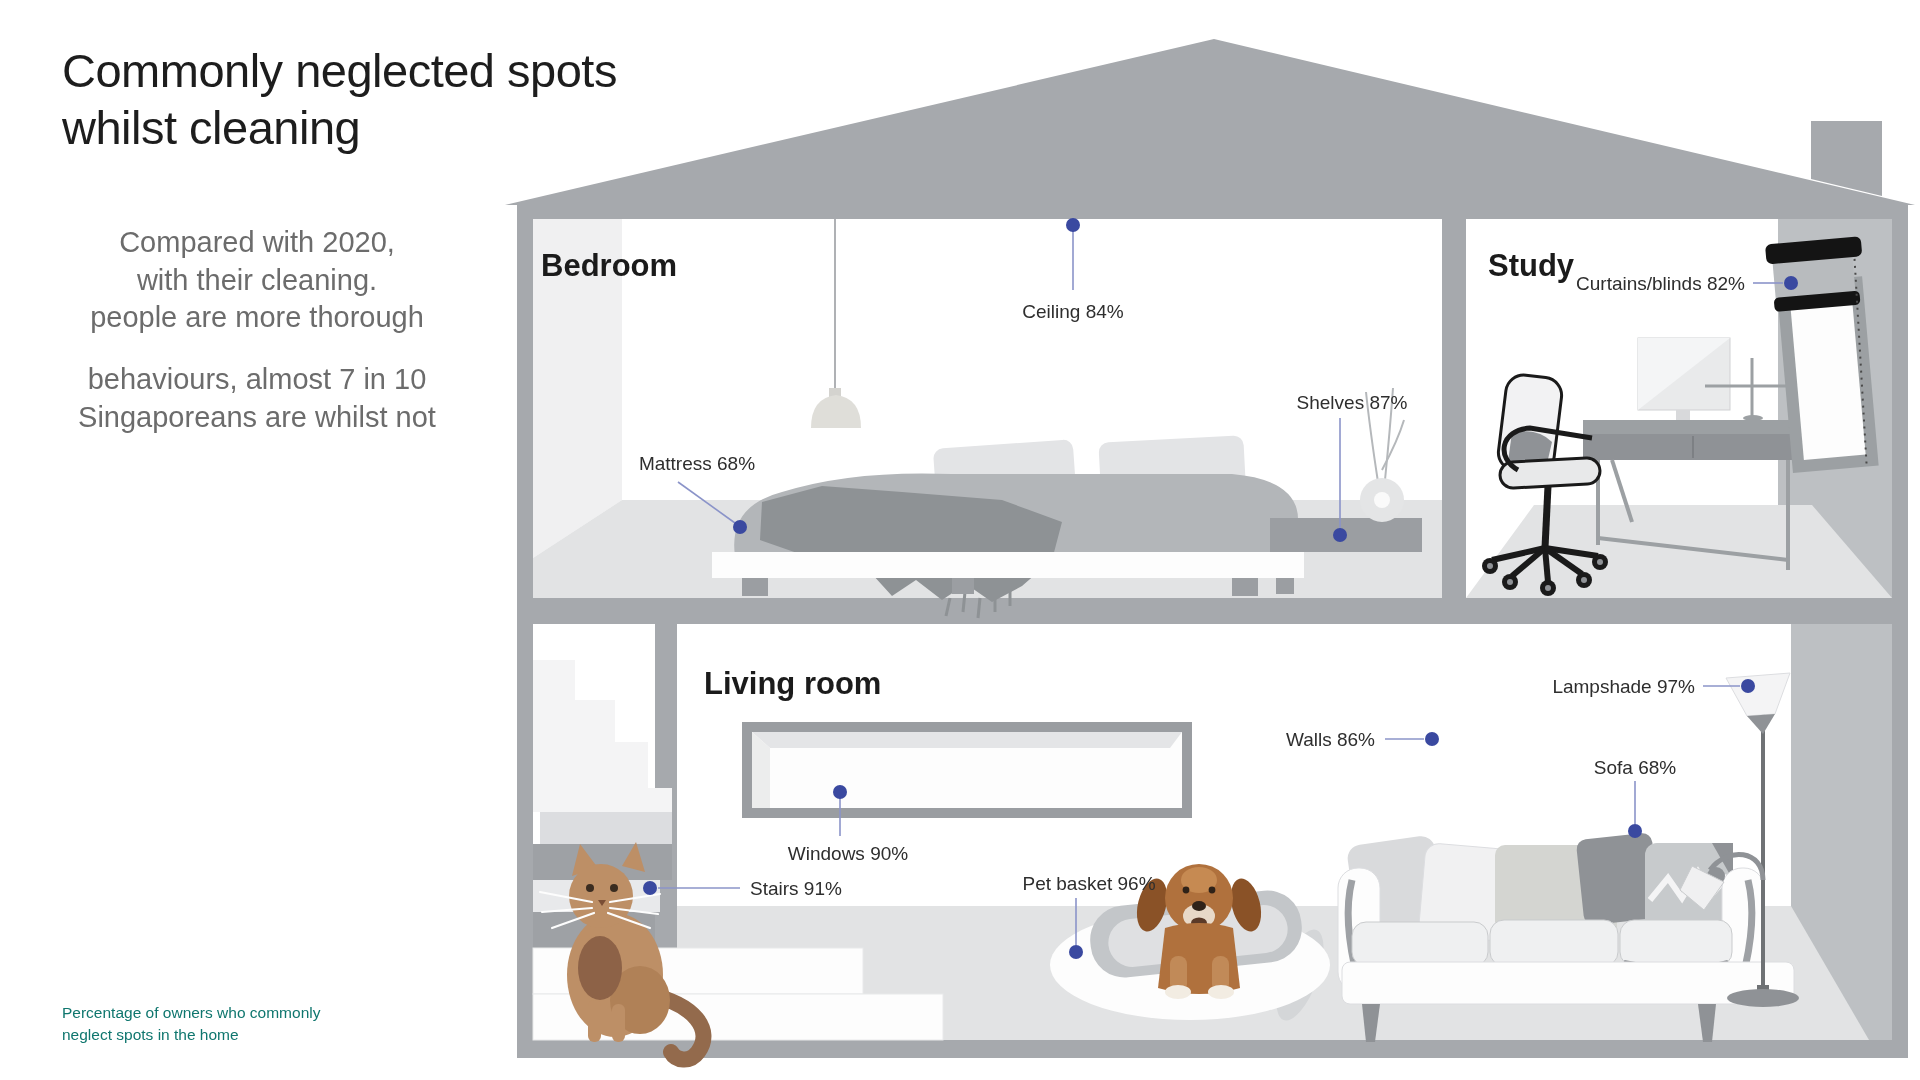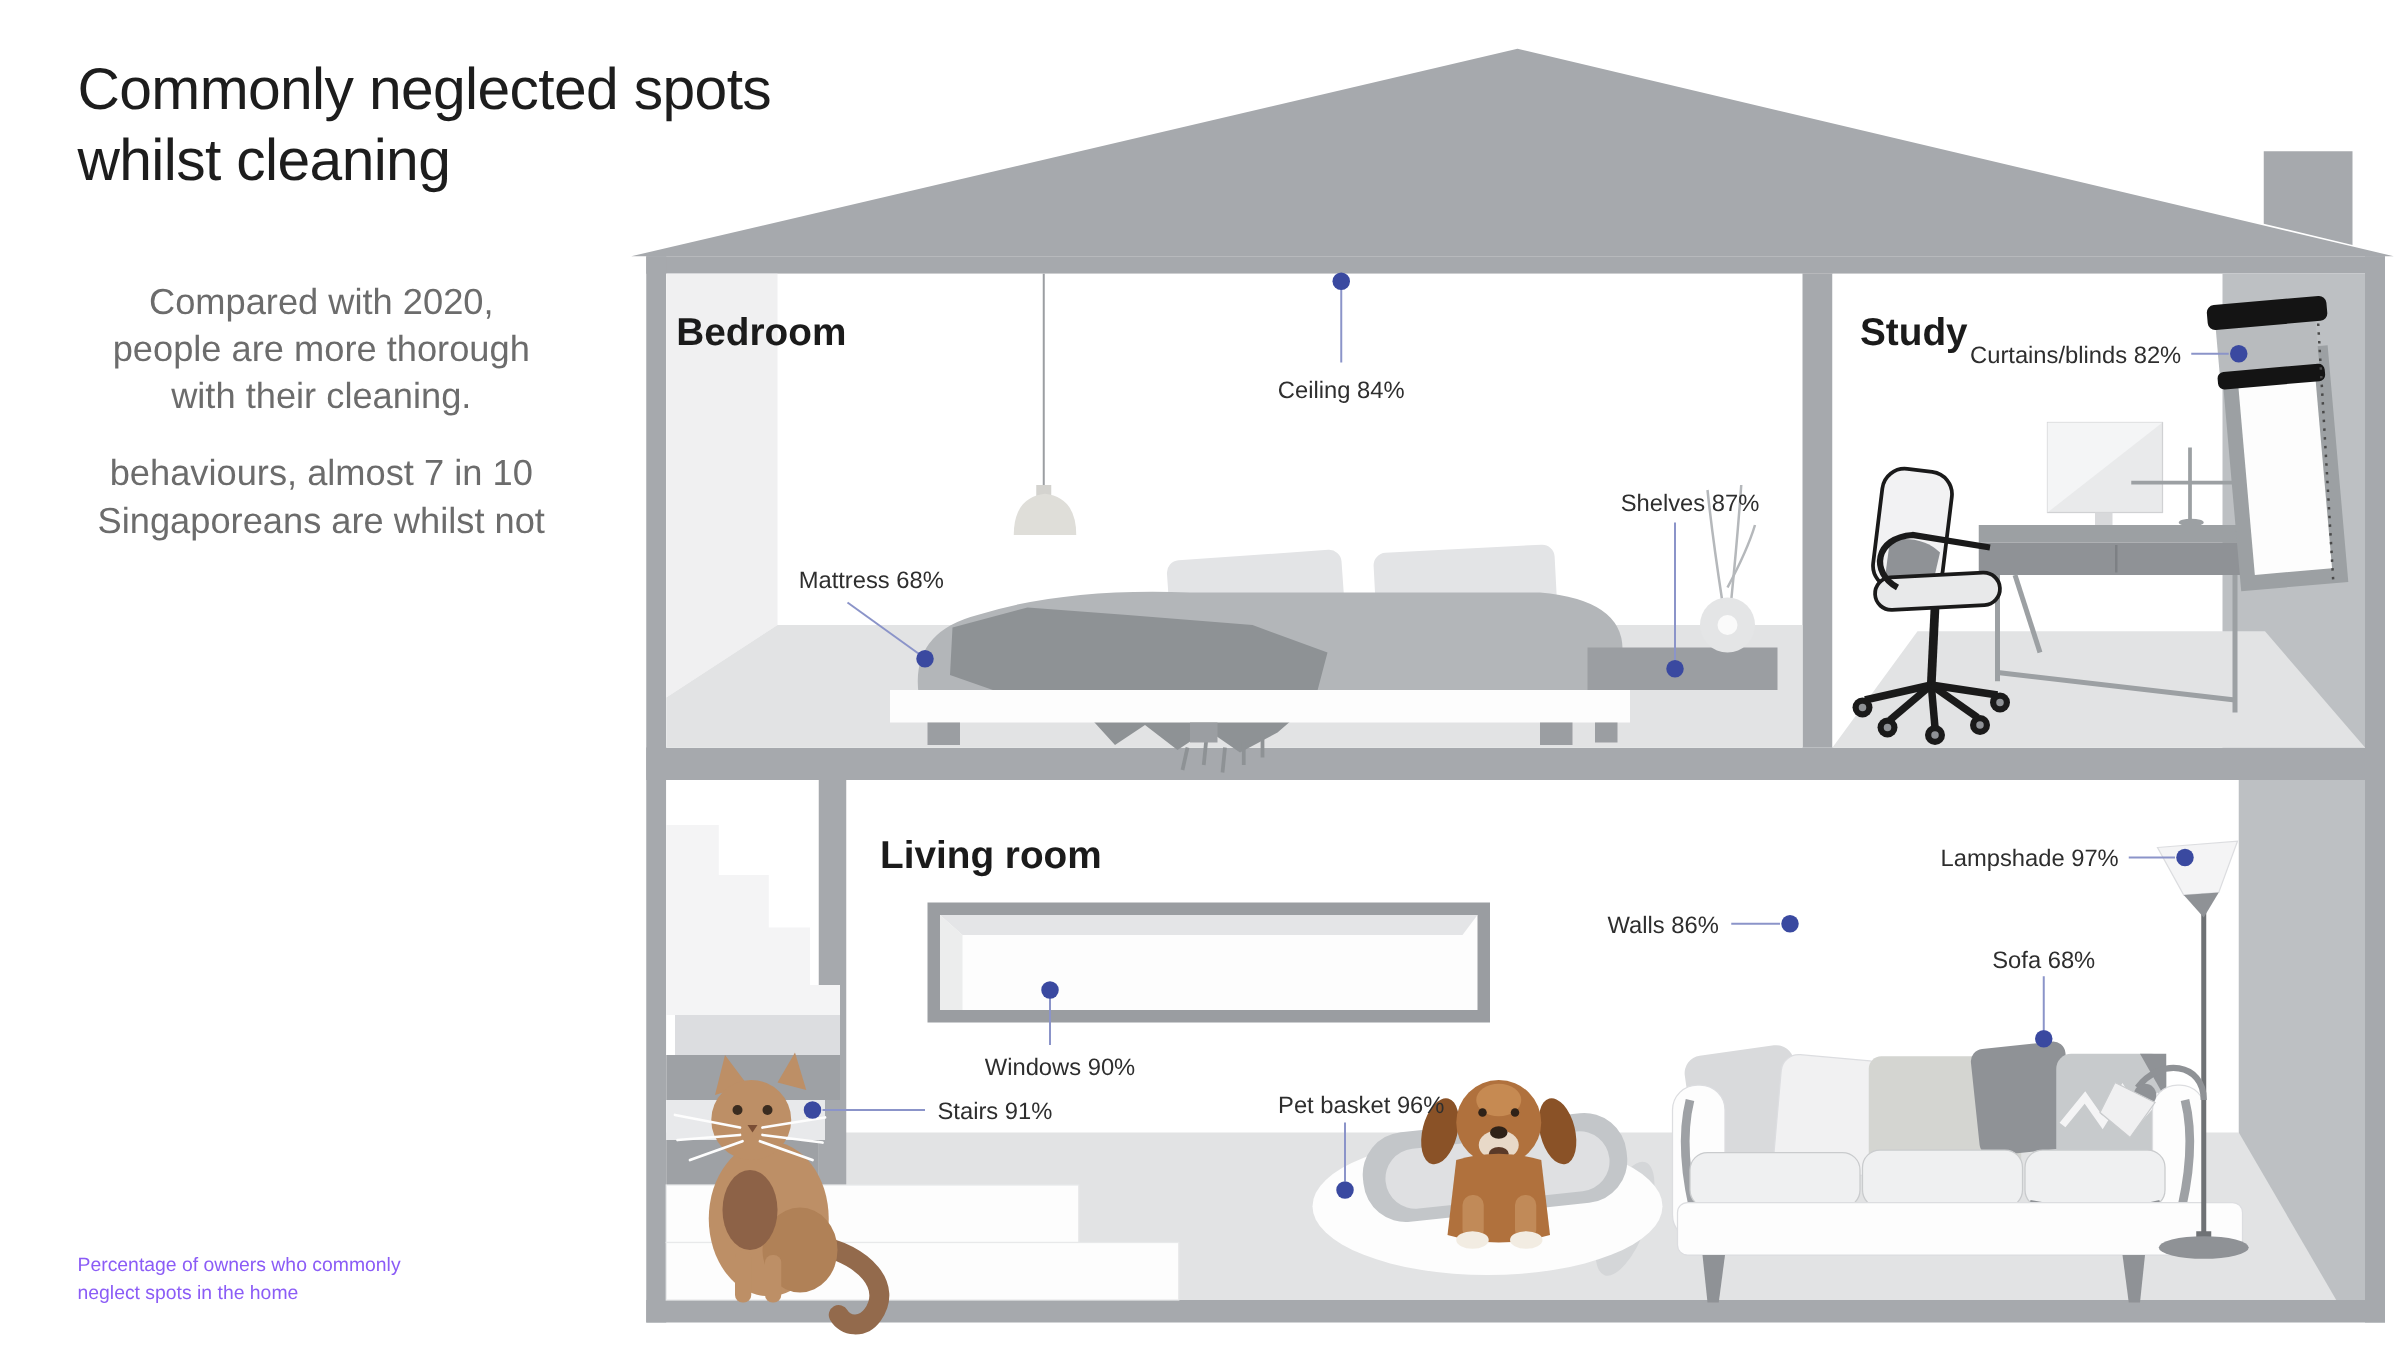--- a/index.html
+++ b/index.html
@@ -7,40 +7,40 @@
     width:1920px;height:1080px;overflow:hidden;background:#ffffff;
     font-family:"Liberation Sans", sans-serif;position:relative;
   }
   .stage{position:absolute;inset:0;width:1920px;height:1080px;}
   .title{
     position:absolute;left:62px;top:42px;width:560px;
     font-size:47px;font-weight:400;color:#1d1d1d;line-height:1.22;letter-spacing:-0.5px;
   }
   .intro{position:absolute;left:62px;top:224px;width:390px;color:#6c6c6c;font-size:29px;line-height:1.3;}
   .intro .para{margin:0 0 24px 0;text-align:center;}
-  .footnote{position:absolute;left:62px;top:1002px;width:300px;color:#8b5cf6;font-size:15.5px;line-height:1.4;}
+  .footnote{position:absolute;left:62px;top:1002px;width:300px;color:#0f766e;font-size:15.5px;line-height:1.4;}
   svg text{font-family:"Liberation Sans", sans-serif;}
   .room-title{font-size:31px;font-weight:bold;fill:#1b1b1b;}
   .spot-label{font-size:19px;fill:#2e2e2e;}
   .marker-line{stroke:#8b94c9;stroke-width:1.6px;}
   .marker-dot{fill:#3a49a0;}
 </style>
 </head>
 <body>
 
 <div class="title">
   <div>Commonly neglected spots</div>
   <div>whilst cleaning</div>
 </div>
 
 <div class="intro">
   <div class="para">
     <div>Compared with 2020,</div>
+    <div>with their cleaning.</div>
     <div>people are more thorough</div>
-    <div>with their cleaning.</div>
   </div>
   <div class="para">
     <div>behaviours, almost 7 in 10</div>
     <div>Singaporeans are whilst not</div>
   </div>
 </div>
 
 <div class="footnote">
   <div>Percentage of owners who commonly</div>
   <div>neglect spots in the home</div>

